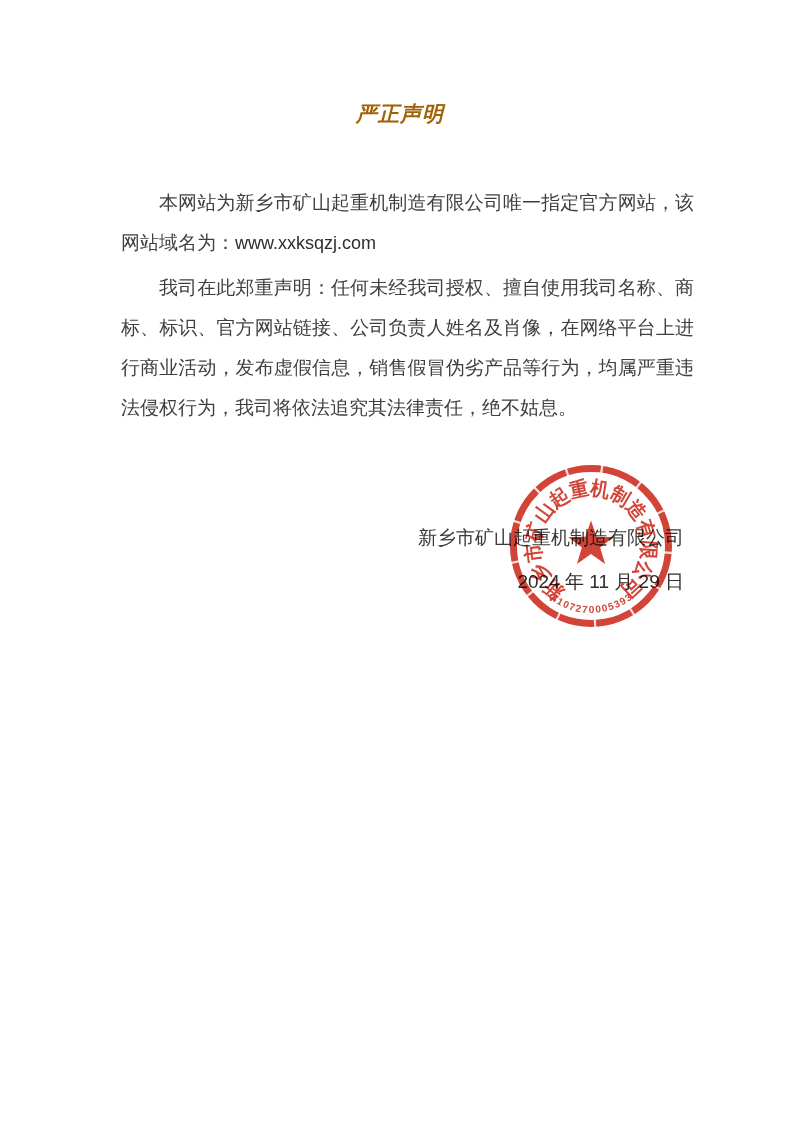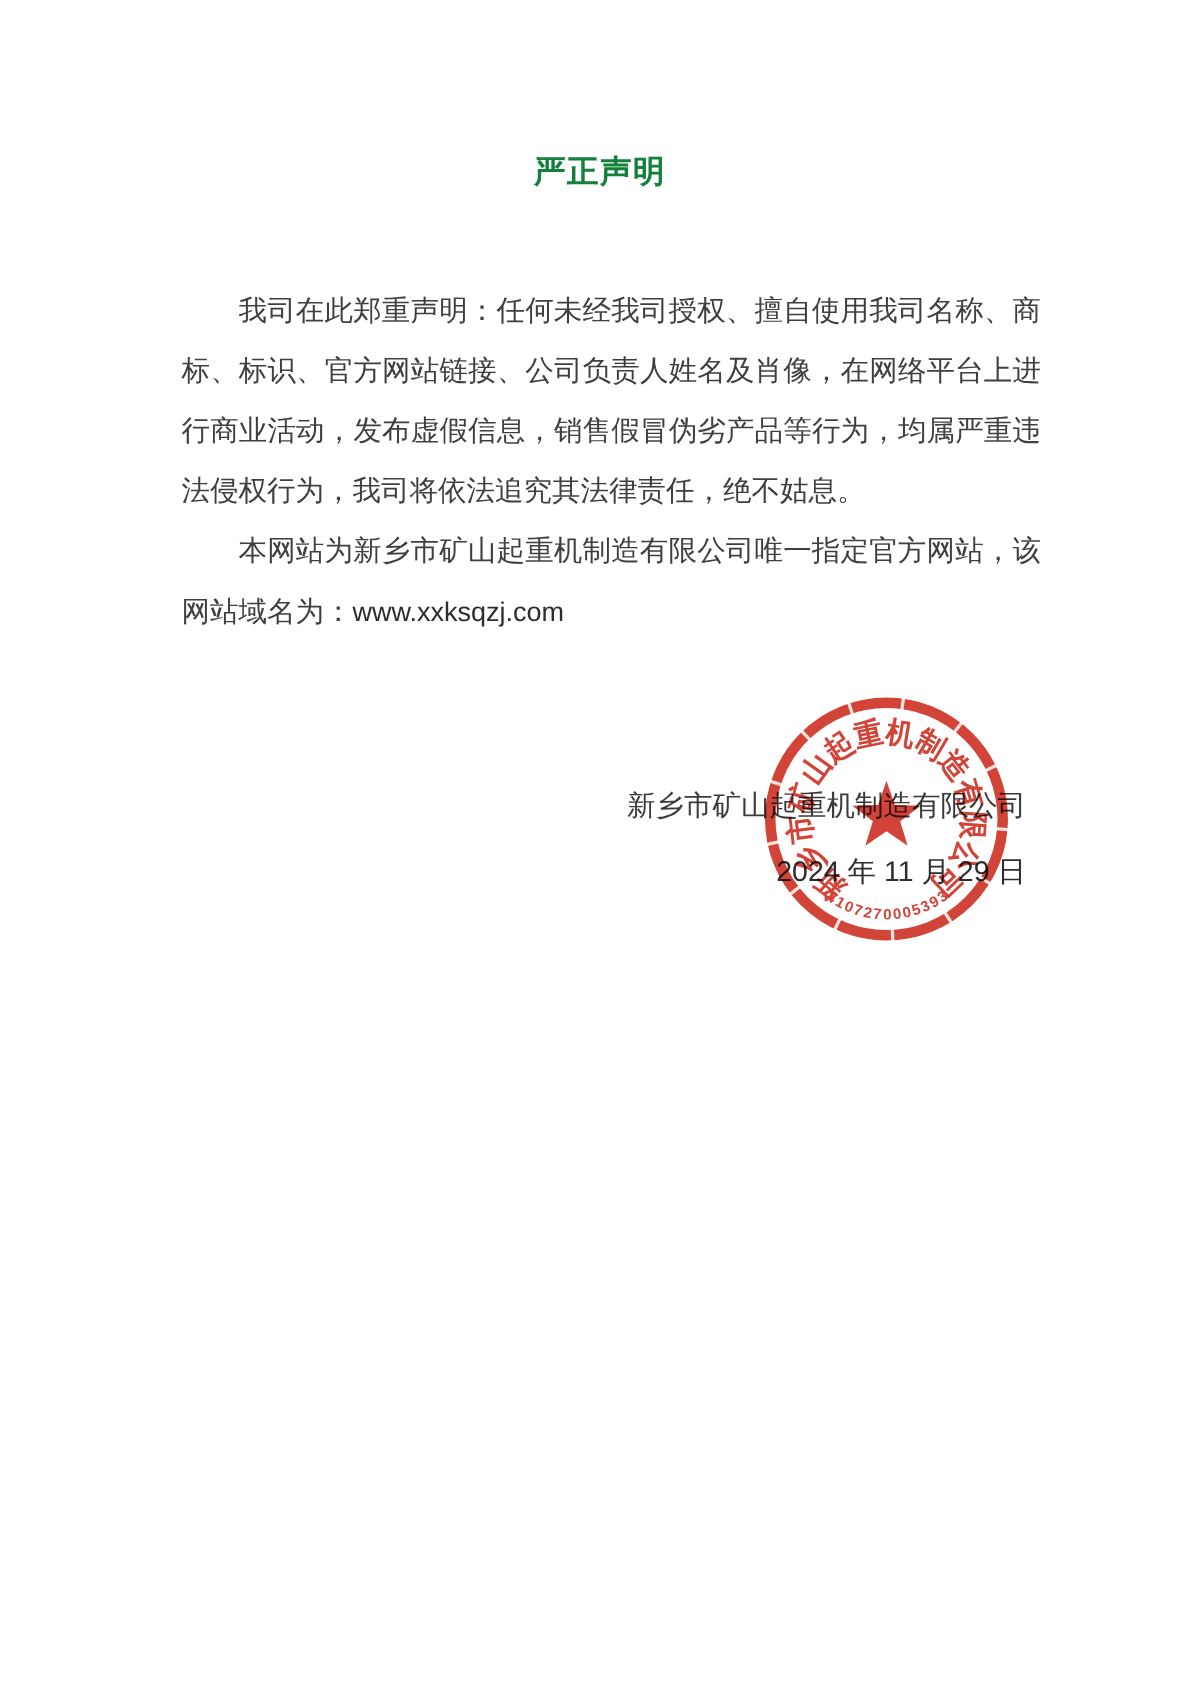--- a/index.html
+++ b/index.html
@@ -16,22 +16,23 @@
     font-family: "Liberation Serif", "DejaVu Serif", serif;
   }
   .doc-title {
     position: absolute;
     top: 100px;
     left: 0;
     width: 800px;
     text-align: center;
     font-size: 21px;
     font-weight: bold;
-    color: #15803d;
+    color: #a16207;
     letter-spacing: 1px;
+    font-style: italic;
   }
   .doc-body {
     position: absolute;
     left: 121px;
     top: 183px;
     width: 573px;
     font-size: 19px;
     line-height: 40px;
     color: #3f3f3f;
     text-align: justify;
@@ -88,22 +89,22 @@
   }
 </style>
 </head>
 <body>
 
 <div class="page">
 
   <div class="doc-title">严正声明</div>
 
   <div class="doc-body">
+    <p class="indent"><span>本网站为新乡市矿山起重机制造有限公司唯一指定官方网站，该网站域名为：</span><span class="latin">www.xxksqzj.com</span></p>
     <p class="indent p2">我司在此郑重声明：任何未经我司授权、擅自使用我司名称、商标、标识、官方网站链接、公司负责人姓名及肖像，在网络平台上进行商业活动，发布虚假信息，销售假冒伪劣产品等行为，均属严重违法侵权行为，我司将依法追究其法律责任，绝不姑息。</p>
-    <p class="indent"><span>本网站为新乡市矿山起重机制造有限公司唯一指定官方网站，该网站域名为：</span><span class="latin">www.xxksqzj.com</span></p>
   </div>
 
   <div class="signature-block">
     <div>新乡市矿山起重机制造有限公司</div>
     <div class="signature-date">2024 年 11 月 29 日</div>
   </div>
 
   <svg class="seal" viewBox="0 0 170 170" xmlns="http://www.w3.org/2000/svg">
     <defs>
       <path id="arcCompany" d="M 59.5 129.2 A 51 51 0 1 1 110.5 129.2" fill="none"></path>

